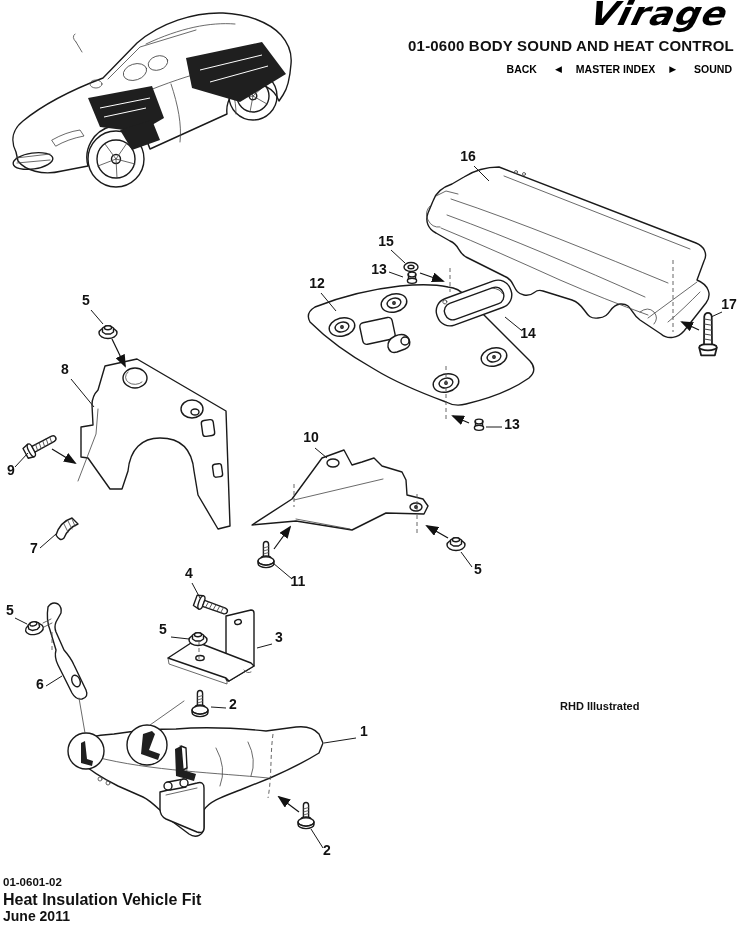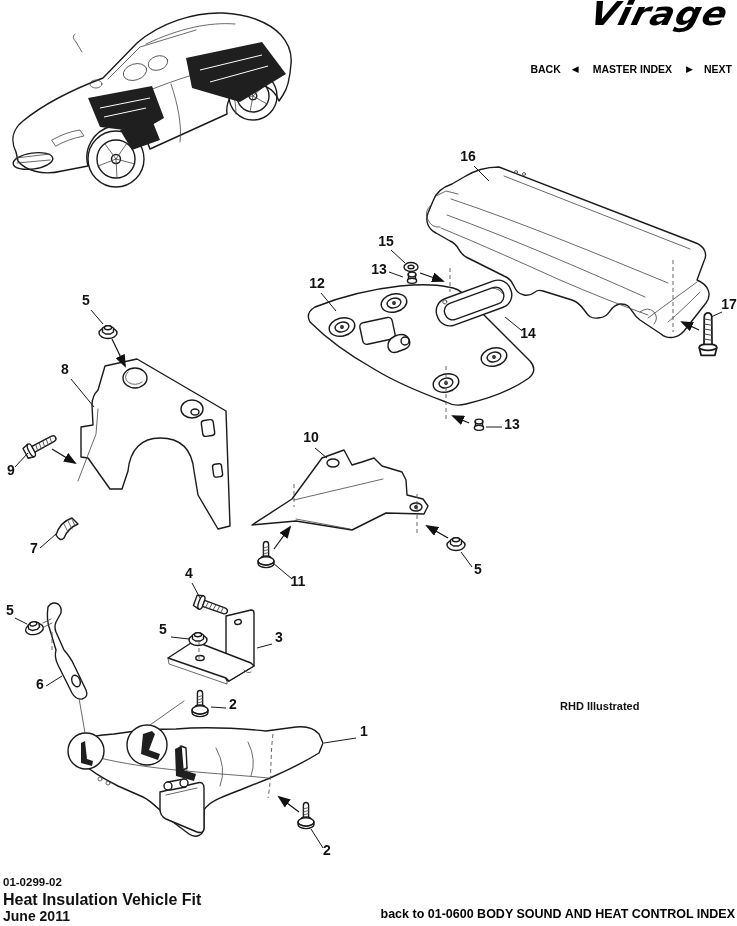--- a/index.html
+++ b/index.html
@@ -4,21 +4,21 @@
 <style>
   html,body{margin:0;padding:0;background:#e8e8e8;}
   #page{position:relative;width:737px;height:926px;background:#ffffff;overflow:hidden;
         font-family:"Liberation Sans","DejaVu Sans",sans-serif;color:#111;}
   
   #logo{position:absolute;top:-6px;right:4px;font-family:"DejaVu Sans",sans-serif;
         font-style:italic;font-weight:800;font-size:33px;letter-spacing:1px;
         transform:skewX(-14deg) scaleX(1.08);transform-origin:right top;color:#000;}
   #title{position:absolute;top:37px;right:3px;font-weight:bold;font-size:15px;letter-spacing:.2px;}
   #nav{position:absolute;top:63px;right:5px;font-weight:bold;font-size:10.5px;display:flex;gap:14px;align-items:center;}
-  #nav a{color:#000;text-decoration:none;cursor:pointer;display:flex;gap:11px;align-items:center;text-align:right;}
+  #nav a{color:#000;text-decoration:none;cursor:pointer;display:flex;gap:18px;align-items:center;text-align:right;}
   .tri{font-size:9px;line-height:1;}
   
   .ftxt{position:absolute;left:3px;font-weight:bold;}
   #doc-number{top:876px;font-size:11.5px;}
   #doc-title{top:891px;font-size:16px;}
   #doc-date{top:908px;font-size:14px;}
   #back-link{position:absolute;top:907px;right:2px;font-weight:bold;font-size:12.5px;color:#000;
              text-decoration:none;cursor:pointer;}
   #rhd-note{position:absolute;top:700px;left:560px;font-weight:bold;font-size:11px;}
   
@@ -29,31 +29,32 @@
   .dash{fill:none;stroke:#555;stroke-width:.9;stroke-dasharray:4 3;}
   .dark{fill:#1f1f1f;stroke:none;}
   .callout{font-family:"Liberation Sans",sans-serif;font-weight:bold;font-size:14px;fill:#111;}
 </style>
 </head>
 <body>
 
 <div id="page">
 
   <div id="logo">Virage</div>
+  <div id="title">01-0600 BODY SOUND AND HEAT CONTROL</div>
   <div id="nav">
     <a>
       <span>BACK</span>
       <span class="tri">◀</span>
     </a>
     <a>
       <span>MASTER INDEX</span>
     </a>
     <a>
       <span class="tri">▶</span>
-      <span>NEXT</span>
+      <span>SOUND</span>
     </a>
   </div>
 
   <div id="rhd-note">RHD Illustrated</div>
 
   <svg width="737" height="926" viewBox="0 0 737 926" style="position:absolute;left:0;top:0;">
     <defs>
       <marker id="ah" markerWidth="13" markerHeight="10" refX="11" refY="5" orient="auto" markerUnits="userSpaceOnUse">
         <path d="M0,0 L13,5 L0,10 Z" fill="#111"></path>
       </marker>
@@ -359,18 +360,17 @@
       <text class="callout" x="163" y="634">5</text>
       <text class="callout" x="279" y="642">3</text>
       <text class="callout" x="10" y="615">5</text>
       <text class="callout" x="40" y="689">6</text>
       <text class="callout" x="233" y="709">2</text>
       <text class="callout" x="364" y="736">1</text>
       <text class="callout" x="327" y="855">2</text>
     </g>
   </svg>
 
-  <div class="ftxt" id="doc-number">01-0299-02</div>
+  <div class="ftxt" id="doc-number">01-0601-02</div>
   <div class="ftxt" id="doc-title">Heat Insulation Vehicle Fit</div>
   <div class="ftxt" id="doc-date">June 2011</div>
-  <a id="back-link">back to 01-0600 BODY SOUND AND HEAT CONTROL INDEX</a>
 
 </div>
 
 </body></html>

